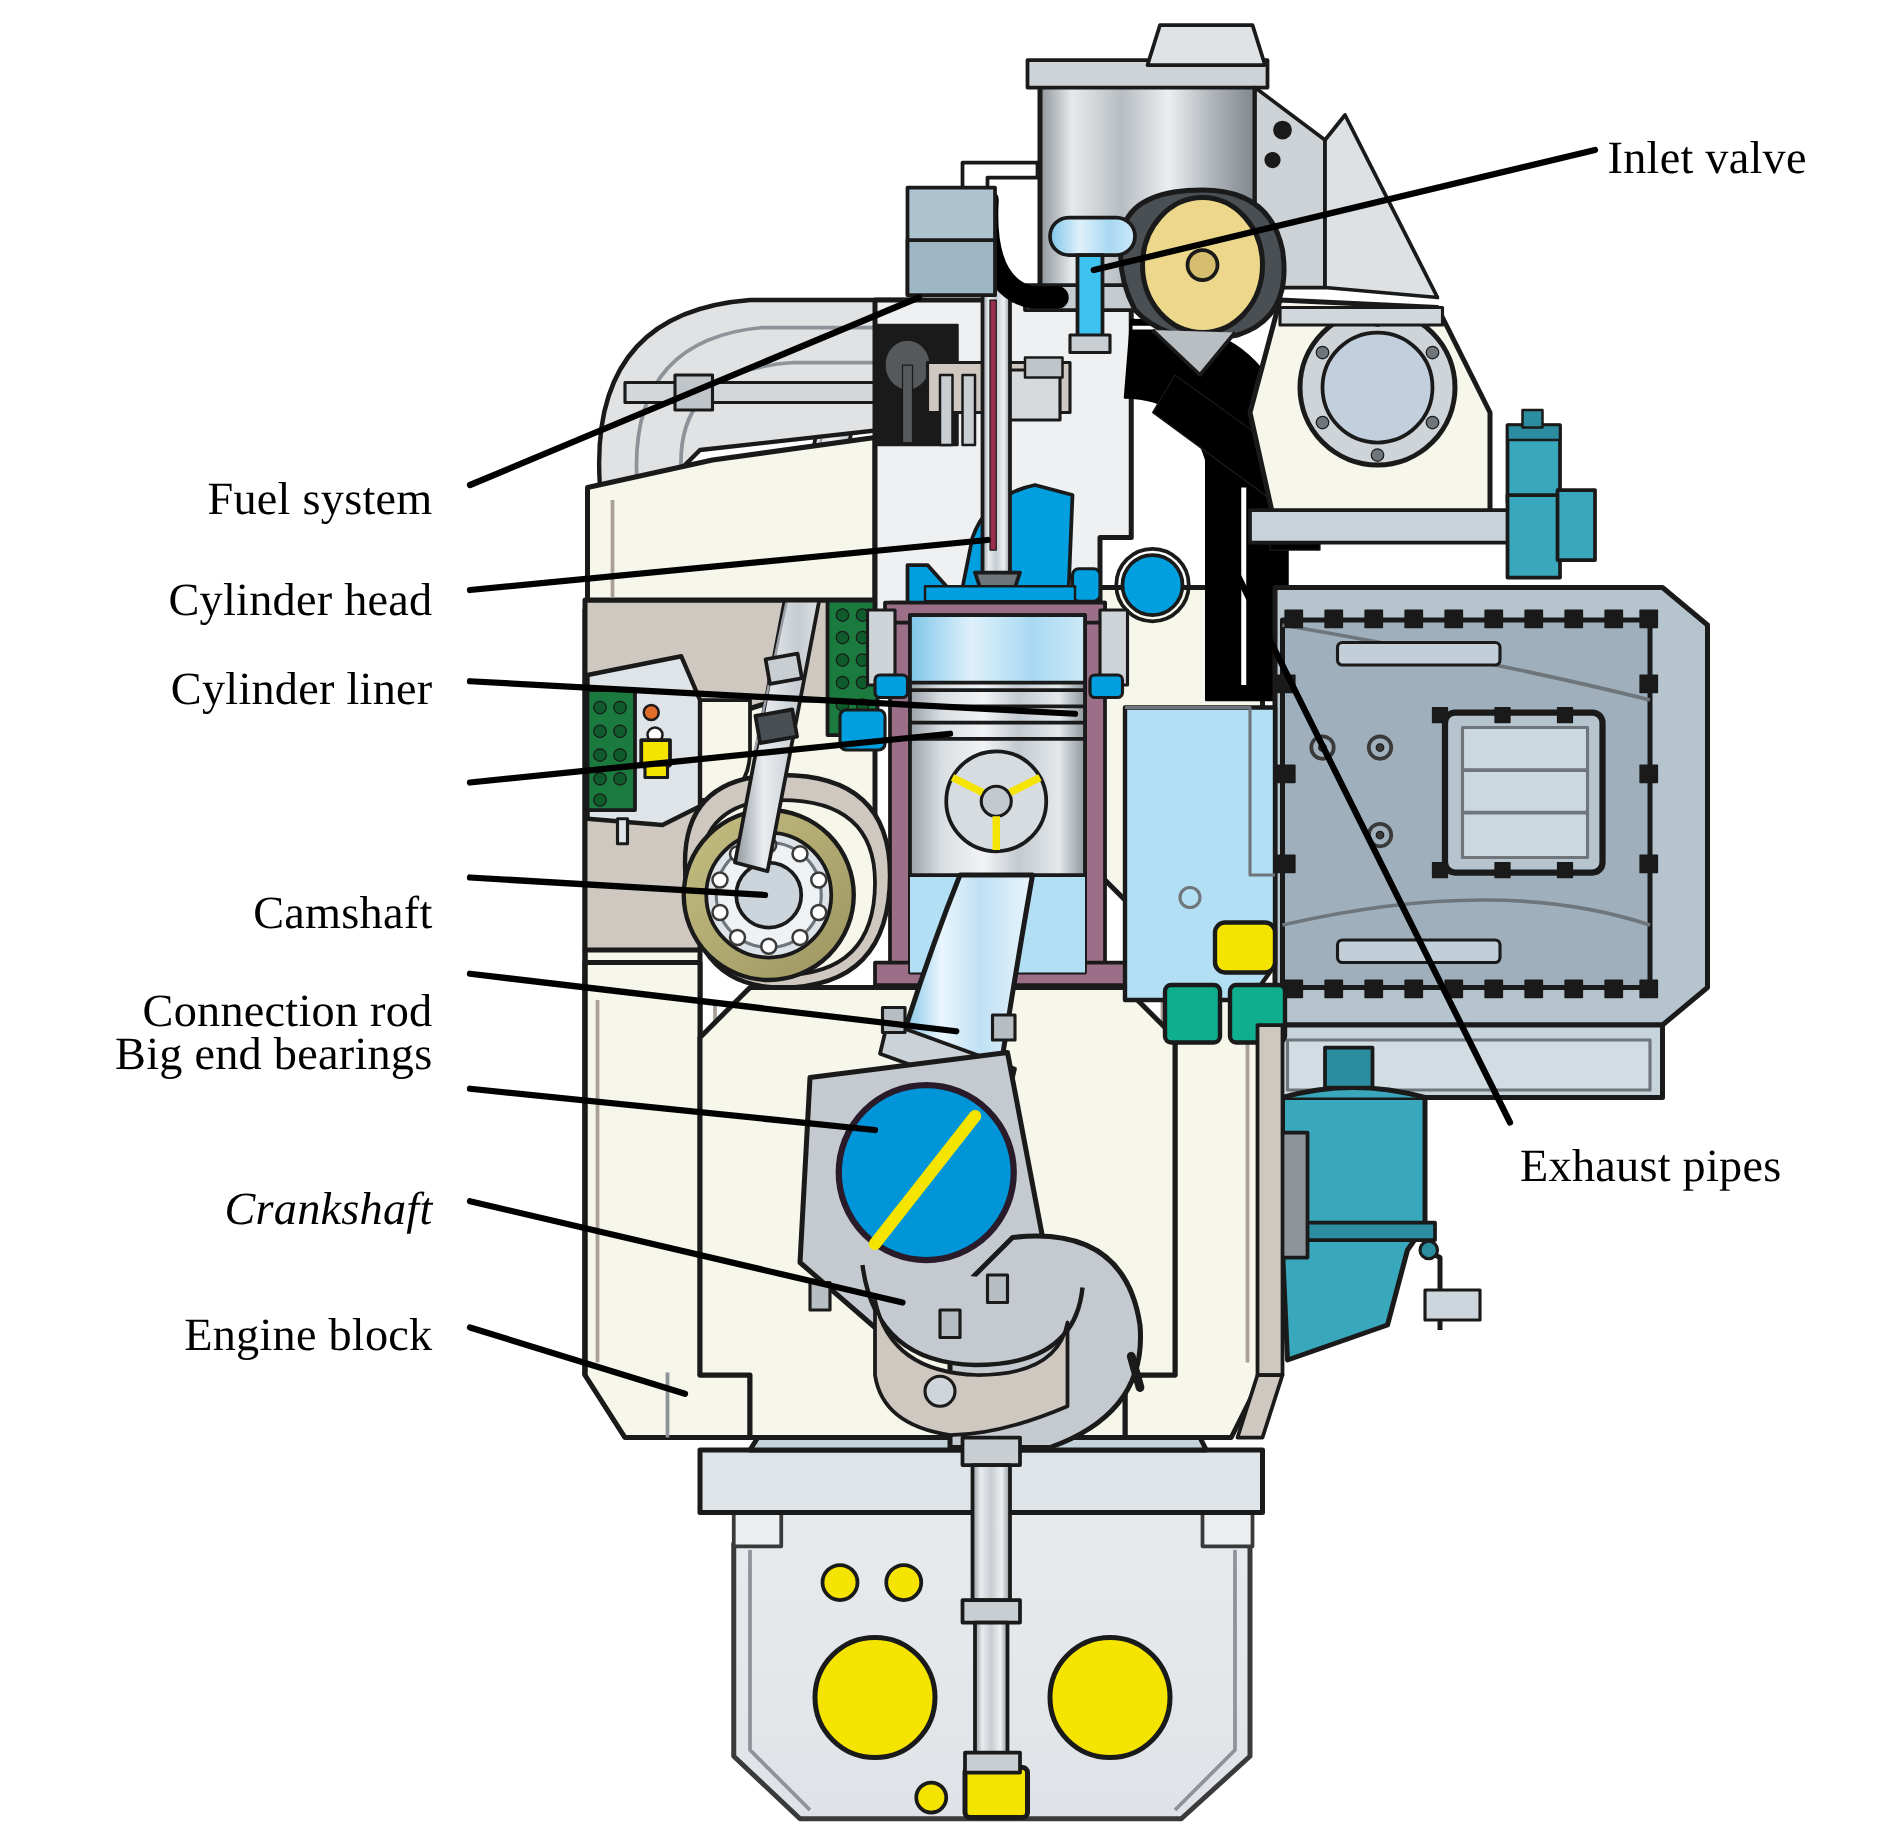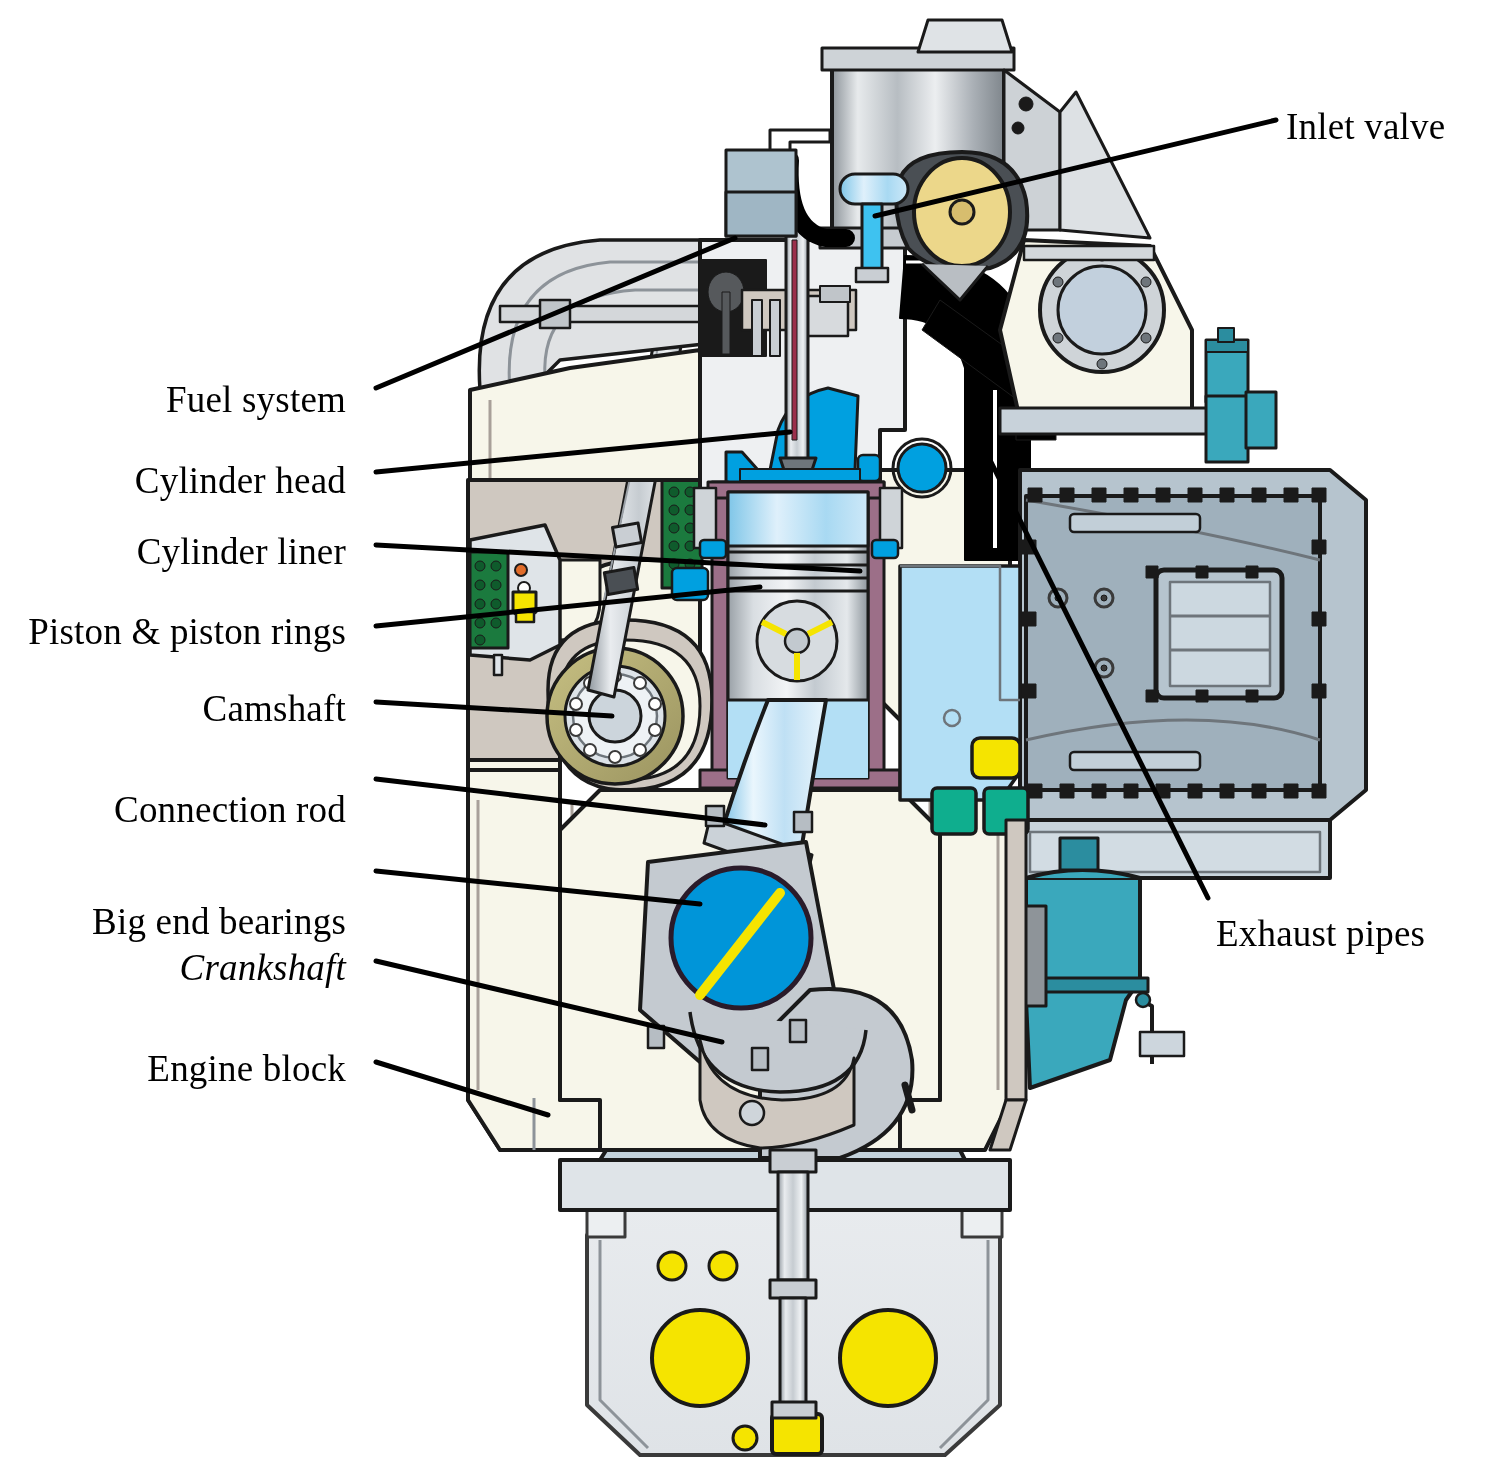--- a/index.html
+++ b/index.html
@@ -442,23 +442,22 @@
       <line x1="376" y1="961" x2="722" y2="1042"></line>
       <line x1="376" y1="1062" x2="548" y2="1115"></line>
       <line x1="1276" y1="120" x2="875" y2="216"></line>
       <line x1="1208" y1="898" x2="990" y2="460"></line>
     </g>
   </svg>
 
   <div class="lbl lbl-r" style="right:1160px;top:381px;">Fuel system</div>
   <div class="lbl lbl-r" style="right:1160px;top:462px;">Cylinder head</div>
   <div class="lbl lbl-r" style="right:1160px;top:533px;">Cylinder liner</div>
-  <div class="lbl lbl-r" style="right:1160px;top:613px;">Piston &amp; piston rings</div>
-  <div class="lbl lbl-r" style="right:1160px;top:690px;">Camshaft</div>
+  <div class="lbl lbl-r" style="right:1160px;top:712px;">Camshaft</div>
   <div class="lbl lbl-r" style="right:1160px;top:767px;margin-top:24px;">Connection rod</div>
-  <div class="lbl lbl-r" style="right:1160px;top:903px;margin-left:26px;">Big end bearings</div>
+  <div class="lbl lbl-r" style="right:1160px;top:825px;margin-left:26px;">Big end bearings</div>
   <div class="lbl lbl-r" style="right:1160px;top:949px;font-style:italic;">Crankshaft</div>
   <div class="lbl lbl-r" style="right:1160px;top:1050px;">Engine block</div>
 
   <div class="lbl" style="left:1286px;top:108px;">Inlet valve</div>
   <div class="lbl" style="left:1216px;top:915px;">Exhaust pipes</div>
 
 </div>
 
 </body></html>

